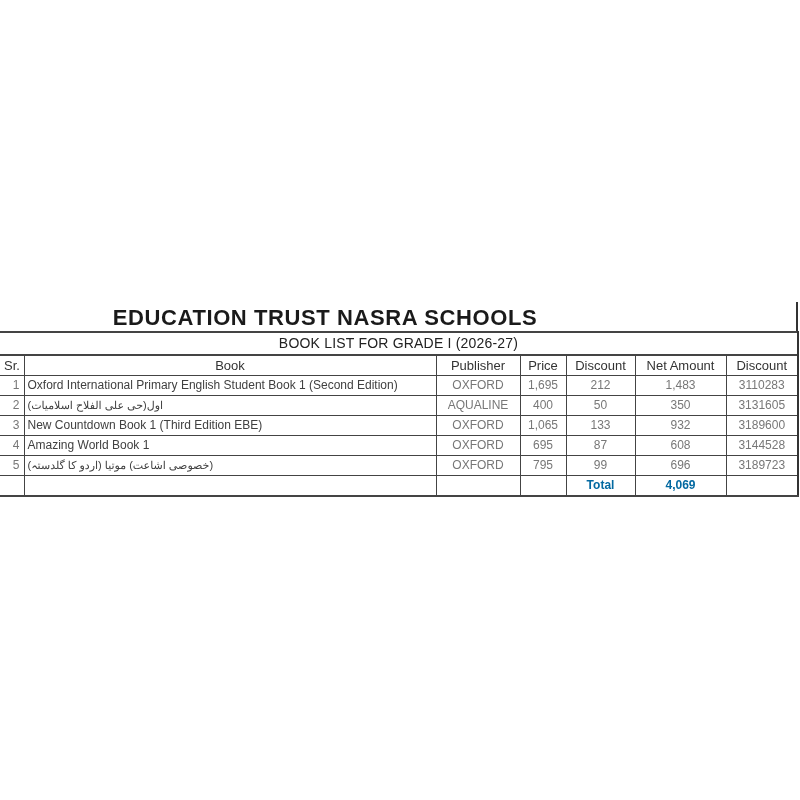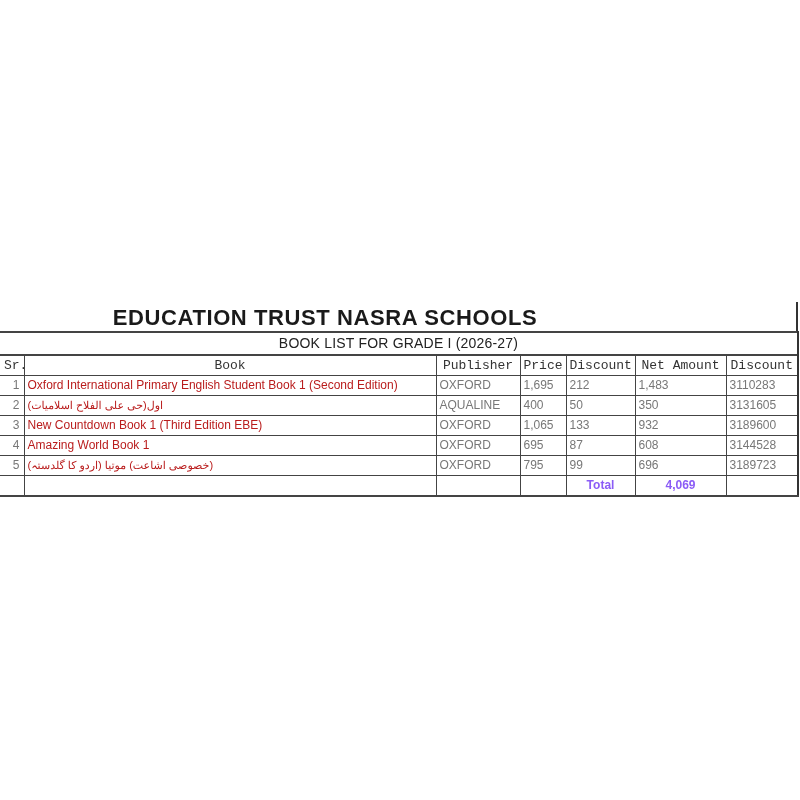--- a/index.html
+++ b/index.html
@@ -71,56 +71,56 @@
       letter-spacing: 0.2px;
     }
     table.booklist tr.subtitle-row td:last-child {
       border-right: 2px solid #333;
     }
     table.booklist tr.header-row th {
       font-size: 13px;
       color: #333;
       text-align: center;
       border-top: 2px solid #444;
-      font-family: Liberation Mono, monospace;
     }
     table.booklist tr.header-row th.sr {
       border-left: none;
       text-align: left;
       padding-left: 4px;
     }
     table.booklist td.sr {
       border-left: none;
       text-align: right;
       padding-right: 4px;
       color: #777;
     }
     table.booklist td.book {
       text-align: left;
-      color: #b91c1c;
+      color: #404040;
     }
     table.booklist td.book.rtl-text {
       direction: rtl;
       text-align: center;
       unicode-bidi: plaintext;
     }
     table.booklist td.book.rtl-text span {
       display: inline-block;
       direction: rtl;
       float: left;
       font-size: 11px;
     }
     table.booklist td.center {
+      text-align: center;
       color: #777;
     }
     table.booklist td.total-label,
     table.booklist td.total-value {
       text-align: center;
       font-weight: bold;
-      color: #8b5cf6;
+      color: #0369a1;
     }
     table.booklist tr:last-child td {
       border-bottom: 2px solid #444;
     }
     table.booklist td:last-child, table.booklist th:last-child {
       border-right: 2px solid #333;
     }
     col.c-sr { width: 24px; }
     col.c-book { width: 412px; }
     col.c-pub { width: 84px; }

